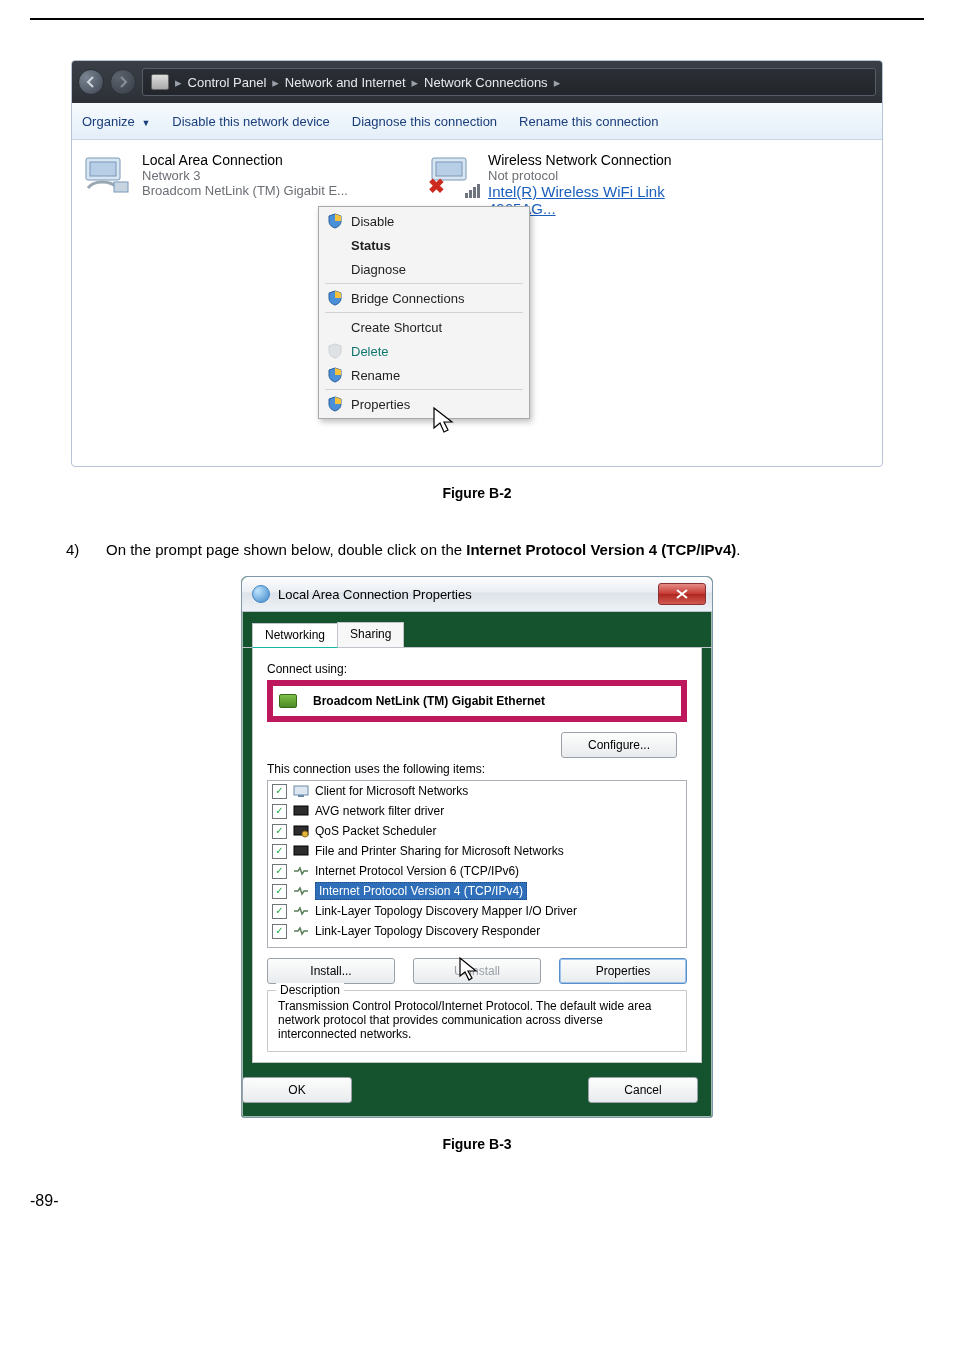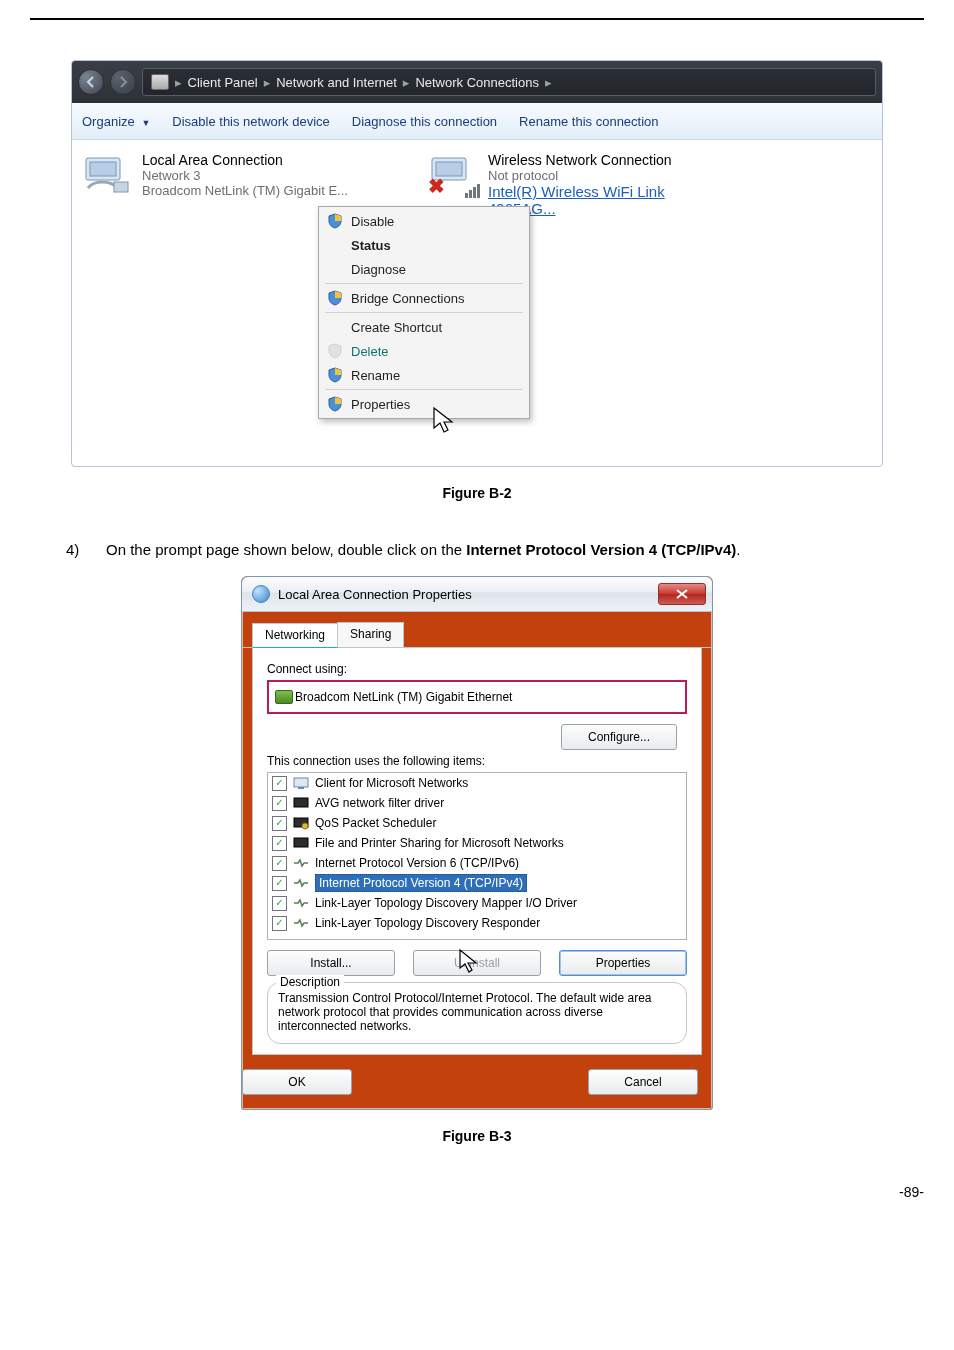--- a/index.html
+++ b/index.html
@@ -138,21 +138,21 @@
   
   .step { margin: 0 0 18px 36px; display: flex; gap: 22px; font-family: Arial, sans-serif; font-size: 15px; }
   .step .num { width: 18px; }
 
   
   .dialog {
     width: 470px;
     margin: 0 auto;
     border: 1px solid #7e97aa;
     border-radius: 6px 6px 3px 3px;
-    background: #c2410c;
+    background: #14532d;
     box-shadow: 0 0 0 1px rgba(255,255,255,0.6) inset;
     text-align: left;
   }
   .titlebar {
     height: 34px; display: flex; align-items: center;
     padding: 0 6px 0 10px;
     background: linear-gradient(#fdfdfe, #eaeef3 45%, #dde3ea 46%, #eef2f6);
     border-bottom: 1px solid #b8c3cd;
     border-radius: 6px 6px 0 0;
     gap: 8px;
@@ -182,23 +182,24 @@
     margin-right: -1px;
   }
   .tab.active { background: #fff; border-bottom: 1px solid #14b8a6; position: relative; top: 1px; }
   .panel {
     background: #fff; border: 1px solid #bfc5cb; border-top: none;
     margin: 0 10px 10px 10px; padding: 14px 14px 10px 14px;
     font-size: 12px;
   }
   .panel .lbl { margin-bottom: 4px; }
   .devbox {
-    display:flex; align-items:center; gap:2px;
-    border: 2px solid #be185d; padding: 4px 6px; background:#fff;
+    display:flex; align-items:center; gap:16px;
+    border: 6px solid #be185d; padding: 4px 6px; background:#fff;
     height: 22px;
+    font-weight: bold;
   }
   .devbox .dicon { width:16px; height:12px; background: linear-gradient(#7fbf4a,#4a8a24); border:1px solid #356a18; border-radius:2px; }
   .cfg-row { display:flex; justify-content:flex-end; margin: 10px 10px 4px 0; }
   .btn {
     min-width: 90px; height: 24px;
     border: 1px solid #9aa1a8;
     background: linear-gradient(#fdfdfd,#e8ebed);
     border-radius: 3px;
     font-size: 12px;
     display: inline-flex; align-items: center; justify-content: center;
@@ -213,34 +214,34 @@
   }
   .li-row { display:flex; align-items:center; height: 20px; padding: 0 4px; gap: 6px; font-size: 12px; }
   .li-row .cb { width:13px; height:13px; border:1px solid #6f7479; background:#fff; display:inline-flex; align-items:center; justify-content:center; font-size:10px; color:#2a4; }
   .li-row .cb::after { content:"✓"; transform: translateY(-1px); }
   .li-row .proto-icon { width:16px; height:14px; flex-shrink:0; }
   .li-row.sel { }
   .li-row.sel .labeltext { background:#2f6fb9; color:#fff; padding: 1px 3px; border:1px dotted #1b4a84; }
   .btnrow { display:flex; gap: 18px; margin: 10px 0 6px 0; justify-content: space-between; }
   .btnrow .btn { flex:1; }
   .groupbox {
-    border: 1px solid #c3c8cd; border-radius: 13px;
+    border: 1px solid #c3c8cd; border-radius: 1px;
     padding: 8px 10px 10px 10px; margin-top: 4px;
     position: relative;
   }
   .groupbox .legend {
     position: absolute; top: -8px; left: 8px;
     background:#fff; padding: 0 4px; font-size: 12px;
   }
   .dlg-footer {
     display:flex; justify-content:space-between; gap: 12px;
     padding: 4px 14px 14px 0;
   }
   .cursor2 { position: relative; left: 428px; top: -162px; width:22px; height:26px; margin-bottom:-26px;}
-  .pgnum { text-align:right; font-family: Arial, sans-serif; font-size: 14px; margin-top: 36px; }
+  .pgnum { text-align:left; font-family: Arial, sans-serif; font-size: 16px; margin-top: 36px; }
 </style>
 </head>
 <body>
 
 <div class="page">
   <div class="top-rule"></div>
 
   <div class="figwrap">
     <div class="explorer">
 
@@ -251,21 +252,21 @@
             </svg>
         </div>
         <div class="navbtn" style="opacity:.55">
           <svg width="12" height="12" viewBox="0 0 12 12">
               <path d="M4 1 L9 6 L4 11" fill="none" stroke="#cfd6de" stroke-width="2"></path>
             </svg>
         </div>
         <div class="addr-bar">
           <span class="addr-icon"></span>
           <span class="addr-sep">▸</span>
-          <span>Client Panel</span>
+          <span>Control Panel</span>
           <span class="addr-sep">▸</span>
           <span>Network and Internet</span>
           <span class="addr-sep">▸</span>
           <span>Network Connections</span>
           <span class="addr-sep">▸</span>
         </div>
       </div>
 
       <div class="cmd-row">
         <span class="cmd">

